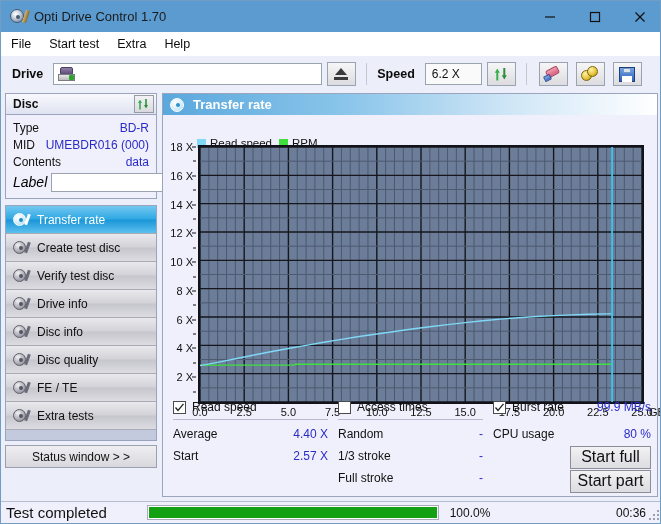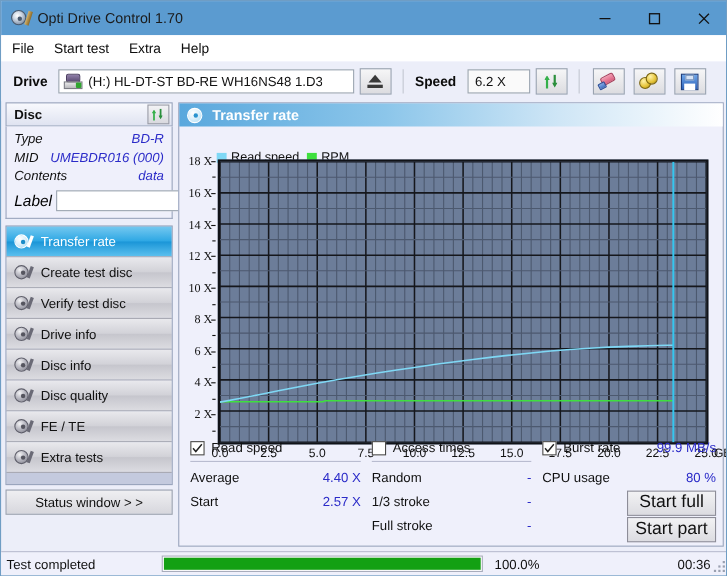--- a/index.html
+++ b/index.html
@@ -175,21 +175,21 @@
   }
   .panel-head .btn {
     width: 20px; height: 18px;
     background: linear-gradient(180deg,#f3f3f5,#d9d9df);
     border:1px solid #989aa4; display:flex; align-items:center; justify-content:center;
   }
   .disc-body {
     border:1px solid #9aa5bd; border-top:none;
     background:#eff0fb; padding: 4px 7px 6px 7px;
   }
-  .drow { display:flex; justify-content: space-between; align-items:flex-start; height: 17px; font-size:12px;font-style:italic; }
+  .drow { display:flex; justify-content: space-between; align-items:center; height: 17px; font-size:12px; }
   .drow .k { color:#111; }
   .drow .v { color:#2b2bc8; }
   .label-row { display:flex; align-items:center; gap:4px; margin-top:2px; }
   .label-row .k { width: 36px; font-size:14px;font-style:italic; }
   .label-input {
     flex:1; height:19px; background:#fff; border:1px solid #9aa3b0;
   }
   .cd-btn {
     width:22px; height:20px; background: linear-gradient(180deg,#f3f3f5,#d9d9df);
     border:1px solid #989aa4; display:flex;align-items:center;justify-content:center;
@@ -265,21 +265,21 @@
   .chartwrap { position: relative; width: 496px; height: 300px; }
   .plot {
     position:absolute; left: 35px; top: 30px;
     width: 446px; height: 259px;
     background: #6c7d99;
     border: 2px solid #111318;
   }
   .ylabels { position:absolute; left:0; top:30px; width:33px; height:259px; }
   .ylab {
     position:absolute; right:3px; transform: translateY(-50%);
-    font-size:11px; color:#111;font-family:Liberation Serif, serif;
+    font-size:11px; color:#111;
   }
   .ytick { position:absolute; right:0px; width:4px; height:1px; background:#111; transform: translateY(-50%); }
   .xlabels { position:absolute; left:35px; top: 291px; width: 450px; height: 16px; }
   .xlab { position:absolute; transform: translateX(-50%); font-size:11px; color:#111; }
   .xunit { position:absolute; left: 486px; top: 291px; font-size:11px; color:#111; }
 
   
   .stats { position:absolute; left:0; top: 302px; width: 494px; height: 100px; padding: 4px 8px 0 8px; }
   .scol { position:absolute; }
   .c1 { left: 10px; width: 155px; }
@@ -302,21 +302,21 @@
     display:flex;align-items:center;justify-content:center;
     font-size:16px;color:#111;
   }
 
   
   .statusbar {
     position:absolute; left:0; bottom:0; width:661px; height:22px;
     background:#eff0fb; border-top:1px solid #b8bcd0;
     display:flex; align-items:center;
   }
-  .sb-text { width: 146px; padding-left: 5px; font-size:12px; color:#111; }
+  .sb-text { width: 146px; padding-left: 5px; font-size:15px; color:#111; }
   .sb-prog {
     width: 292px; height: 15px; background:#ffffff; border:1px solid #a8acbc; position:relative;
   }
   .sb-prog .fill { position:absolute; left:1px; top:1px; bottom:1px; background:#13a013; }
   .sb-pct { width: 62px; text-align:center; font-size:12px; color:#111; }
   .sb-time { flex:1; text-align:right; padding-right: 16px; font-size:12px; color:#111; }
   .grip { position:absolute; right:3px; bottom:3px; width:10px; height:10px; }
   .grip i { position:absolute; width:2px;height:2px;background:#9aa0b0; }
 </style>
 </head>
@@ -358,21 +358,20 @@
   </div>
 
   <div class="toolbar">
     <div class="tb-label">Drive</div>
     <div class="combo drive-combo">
       <div class="drive-ico">
         <div class="top"></div>
           <div class="body"></div>
           <div class="dot"></div>
       </div>
-      <div class="drive-text">(H:)  HL-DT-ST BD-RE  WH16NS48 1.D3</div>
       <svg class="arrow" width="10" height="6" viewBox="0 0 10 6">
           <path d="M1 1 L5 5 L9 1" fill="none" stroke="#4a4a4a" stroke-width="1.2"></path>
         </svg>
     </div>
     <div class="tb-btn">
       <div class="eject-ico">
           <div class="tri"></div>
           <div class="bar"></div>
         </div>
     </div>

